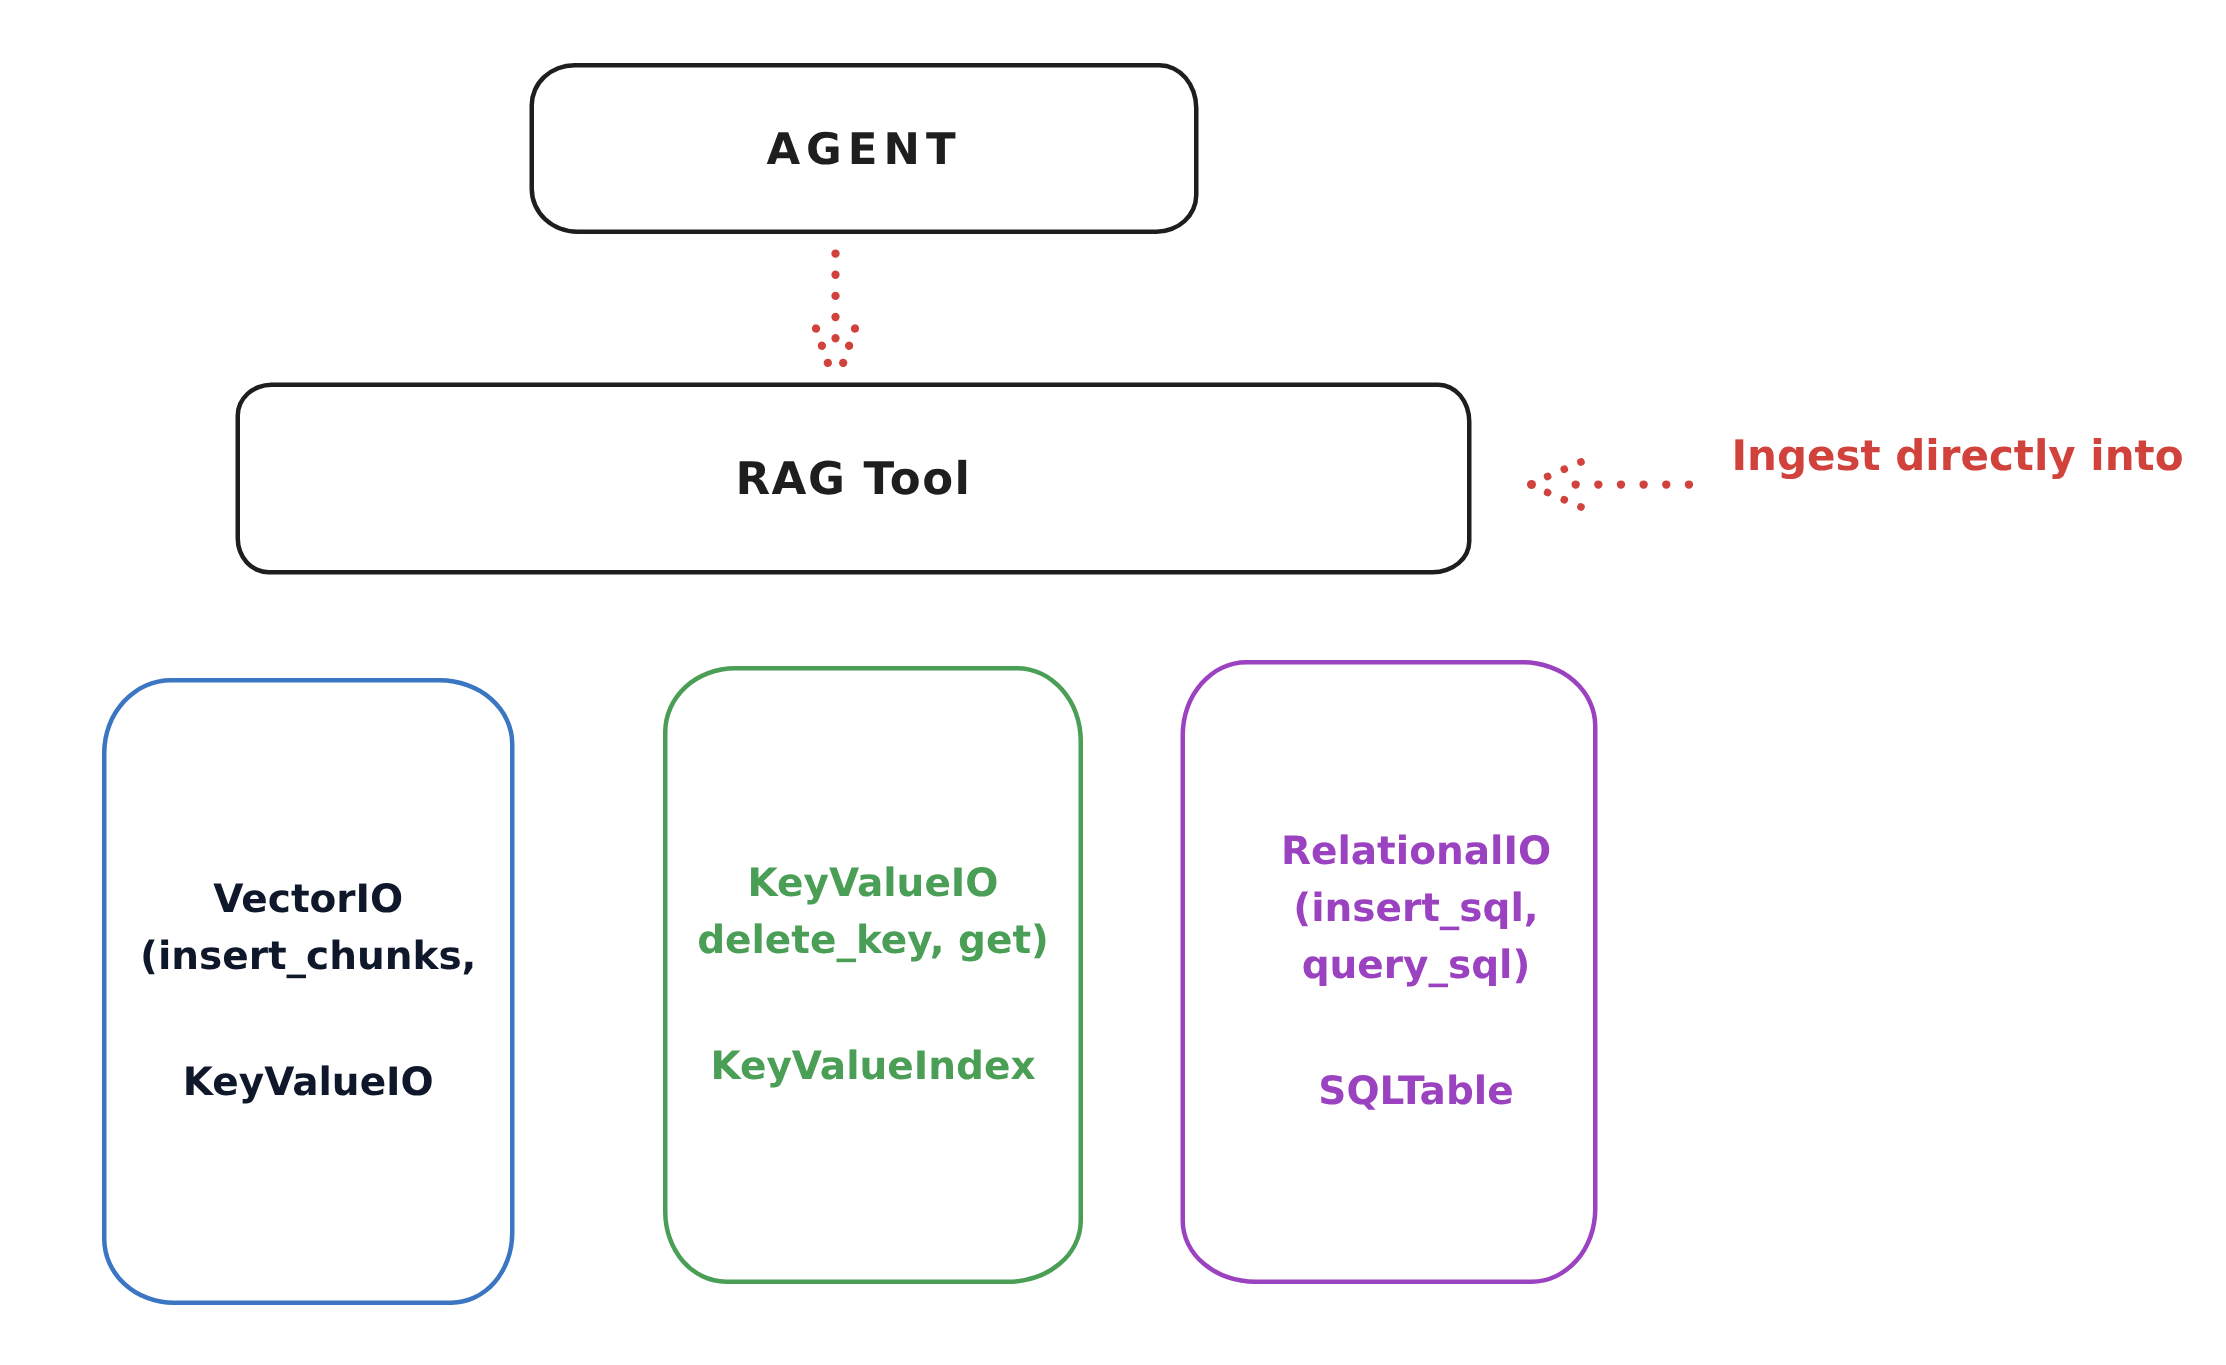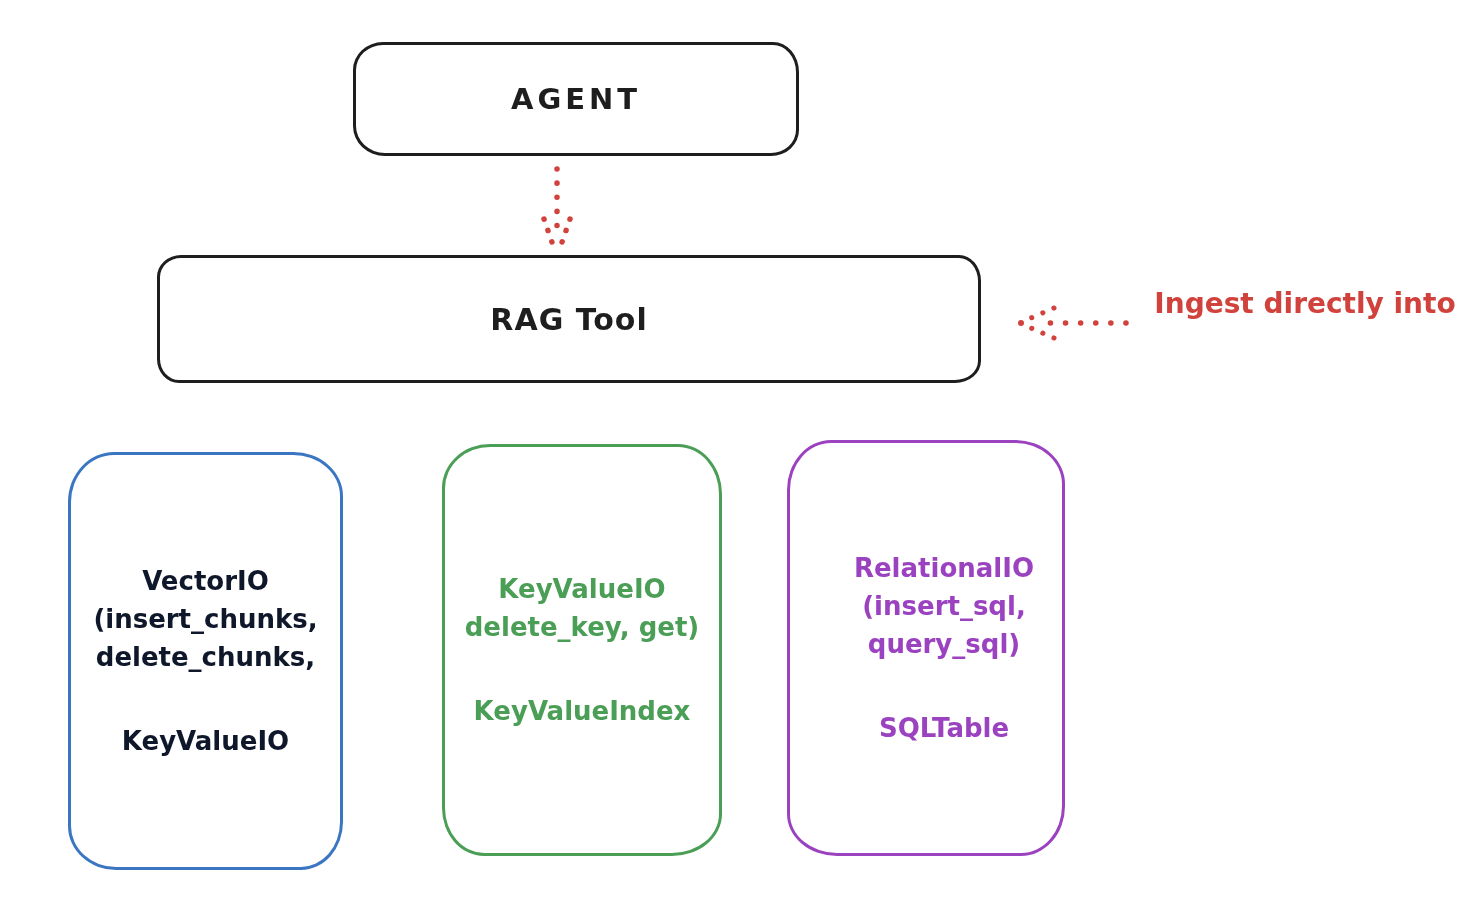--- a/index.html
+++ b/index.html
@@ -127,21 +127,20 @@
   </svg>
 
   <div class="annotation">
     <div>Ingest directly into</div>
   </div>
 
   <div class="box provider provider-blue">
     <div class="plines">
       <div>VectorIO</div>
       <div>(insert_chunks,</div>
-      <div>delete_chunks,</div>
     </div>
     <div class="pindex">KeyValueIO</div>
   </div>
 
   <div class="box provider provider-green">
     <div class="plines">
       <div>KeyValueIO</div>
       <div>delete_key, get)</div>
     </div>
     <div class="pindex">KeyValueIndex</div>

